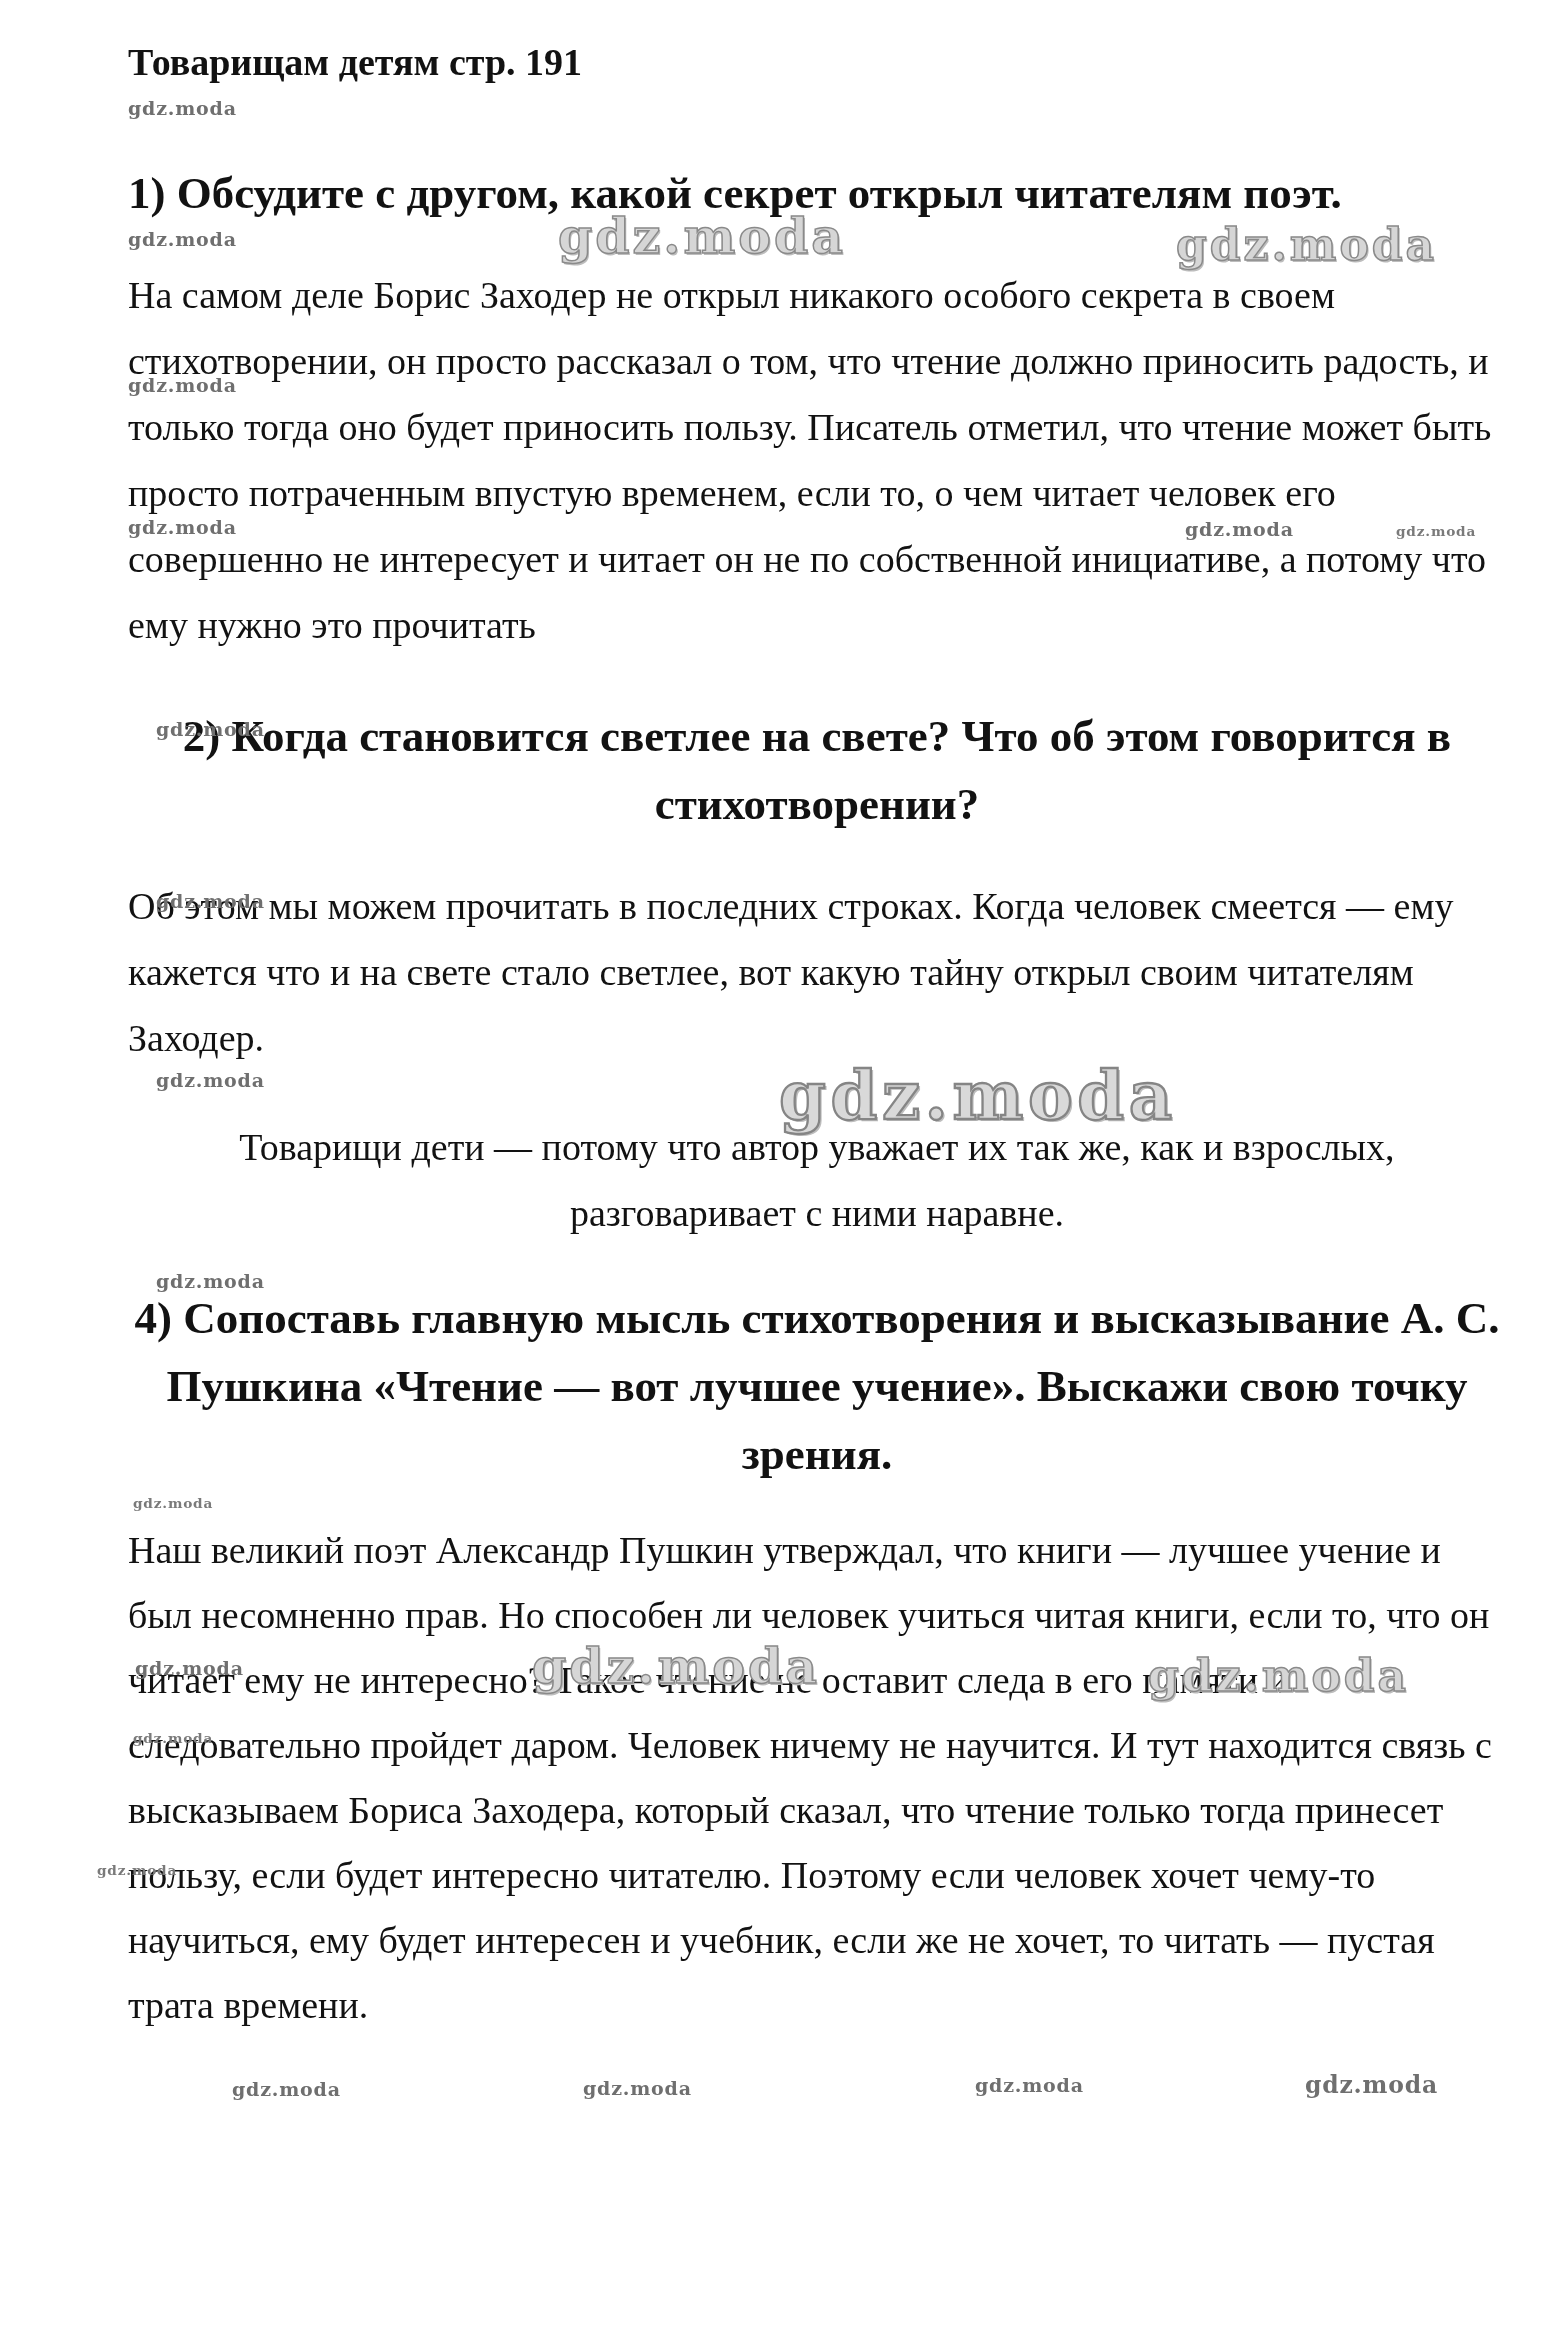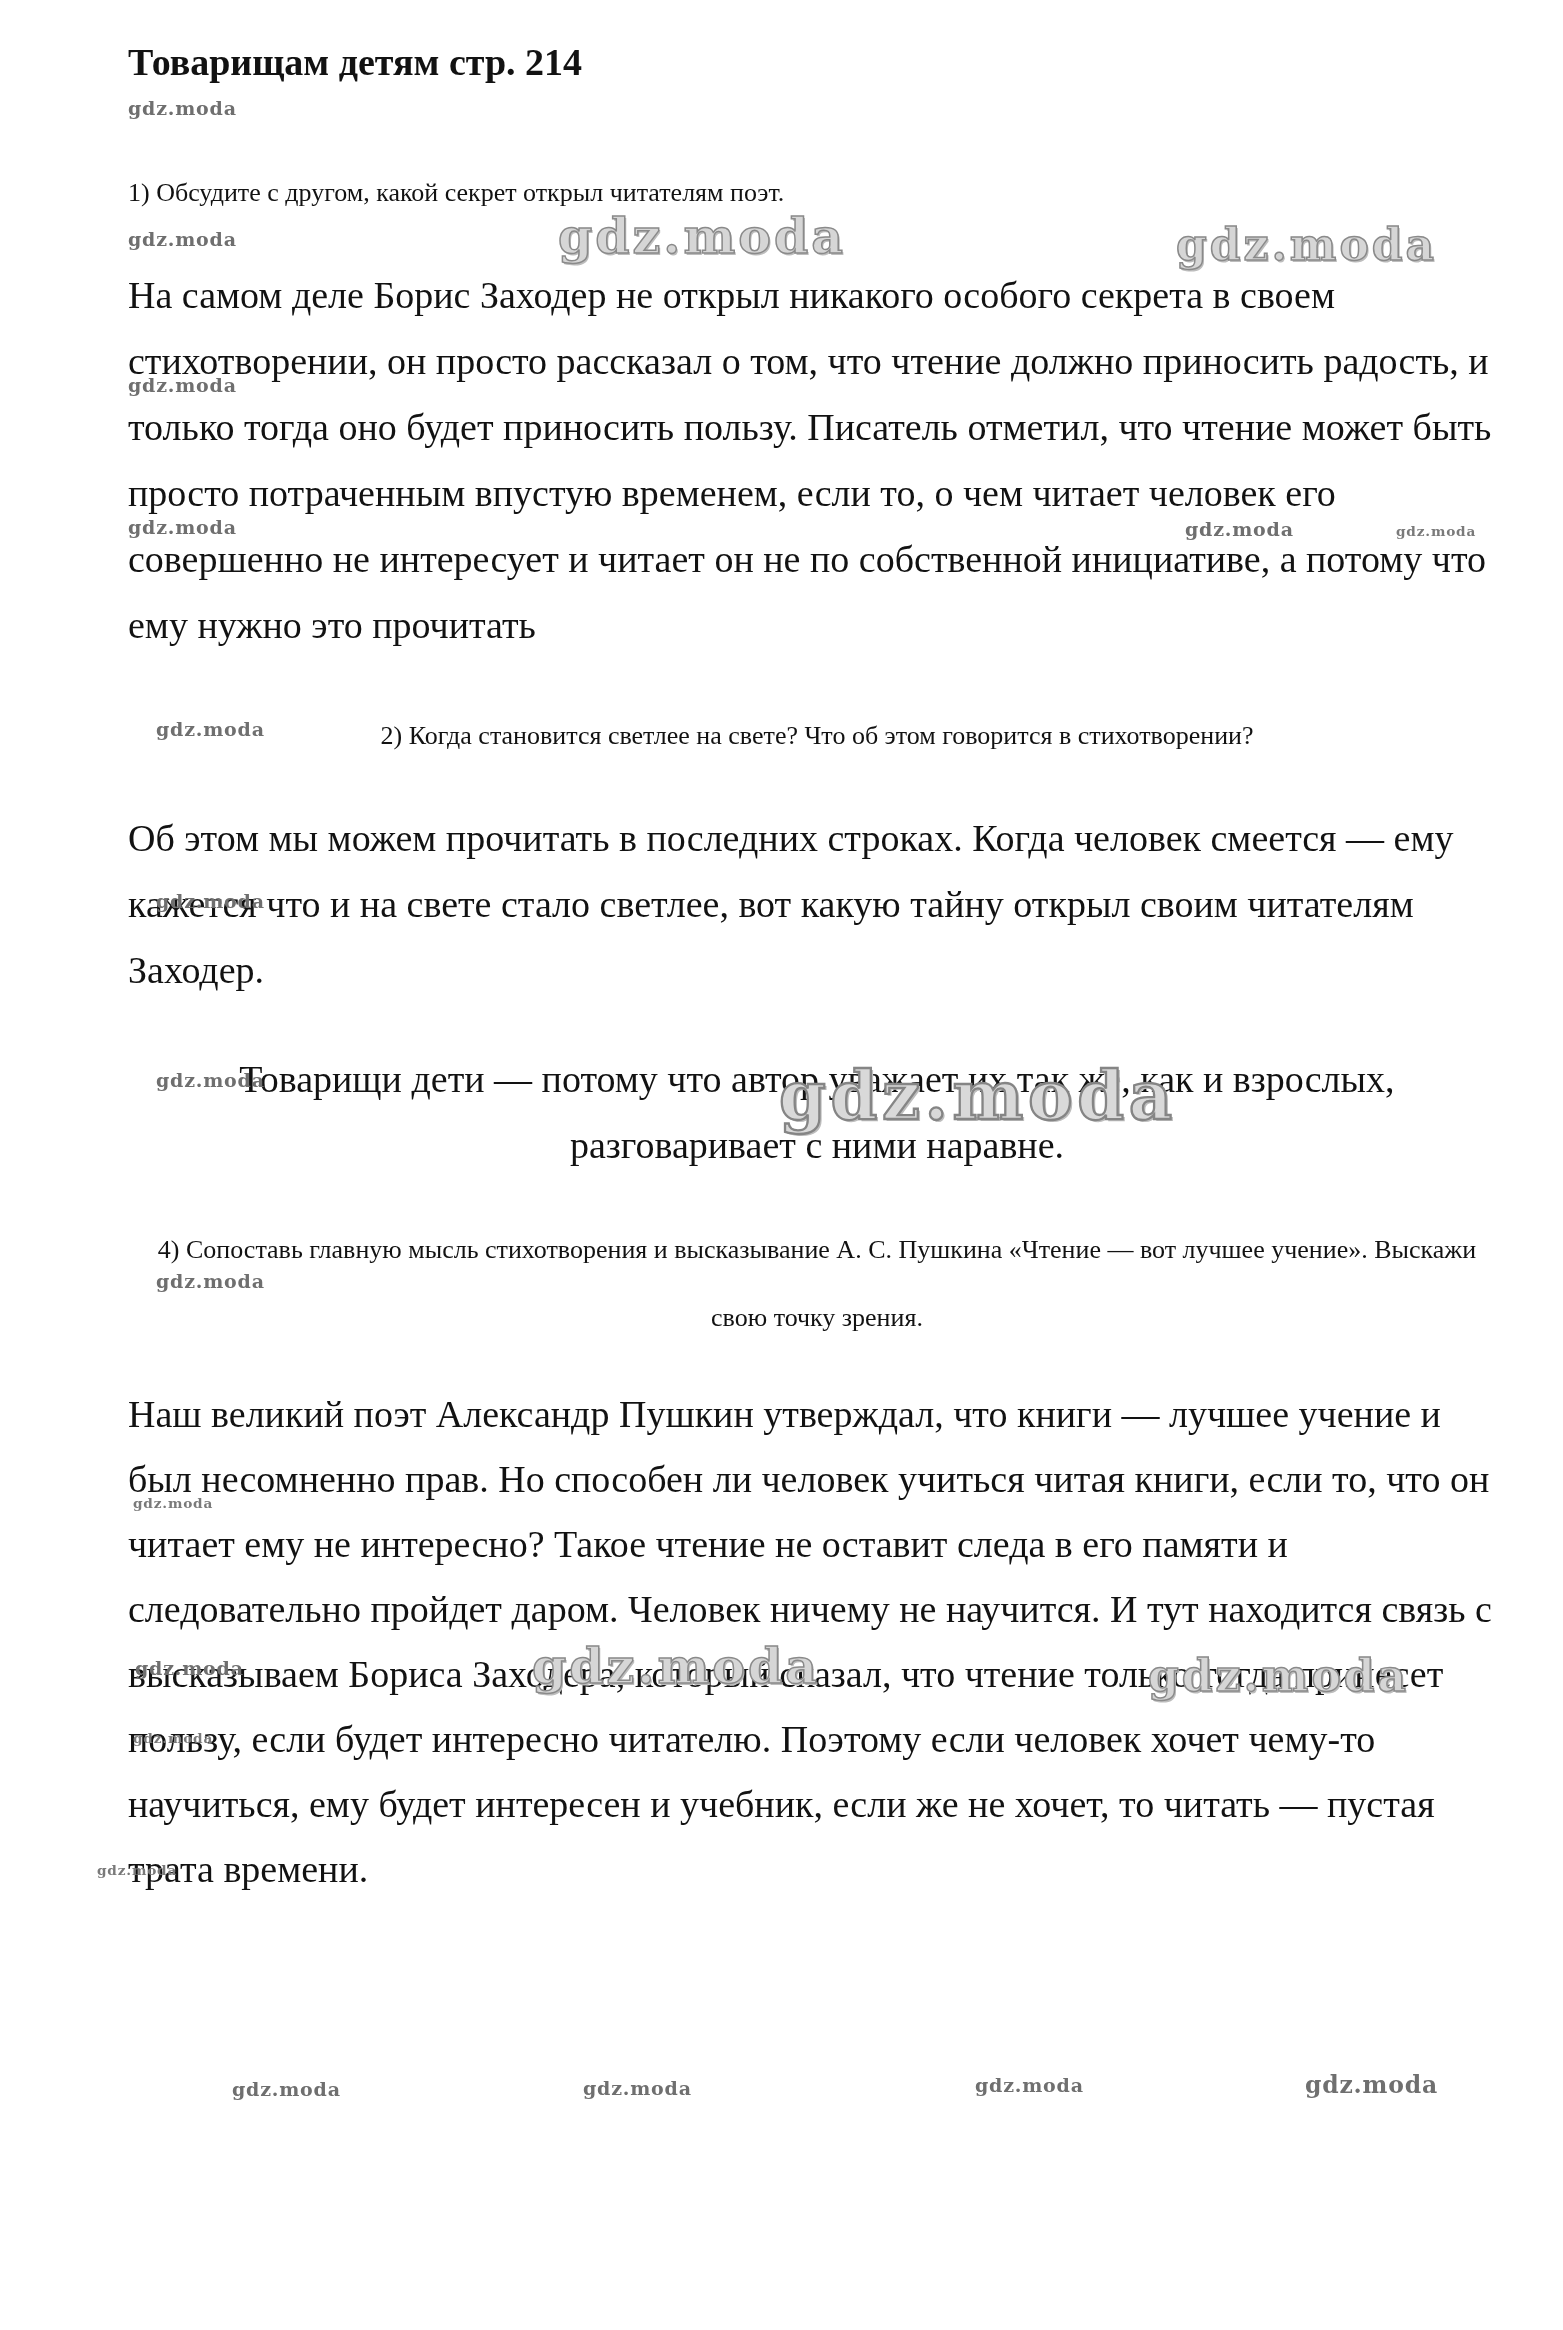--- a/index.html
+++ b/index.html
@@ -15,21 +15,21 @@
     box-sizing:border-box;
     padding:39px 58px 0 128px;
     overflow:hidden;
     background:#ffffff;
   }
   .content{max-width:1382px;}
   .title{
     font-size:38px;font-weight:bold;line-height:47px;margin:0;
   }
   .q{
-    font-size:26px;font-weight:normal;line-height:68px;margin:0;
+    font-size:45px;font-weight:bold;line-height:68px;margin:0;
   }
   .a{
     font-size:38px;font-weight:normal;line-height:66px;margin:0;
   }
   .h1q{margin-top:73px;}
   .p1a{margin-top:35px;}
   .h2q{margin-top:44px;text-align:center;}
   .p2a{margin-top:35px;}
   .h3q{margin-top:47px;}
   .p3a{margin-top:43px;text-align:center;}
@@ -65,21 +65,21 @@
     -webkit-text-stroke:2.3px #858585;
     text-shadow:2.3px 2.3px 0 #bdbdbd;
   }
 </style>
 </head>
 <body>
 
 <div class="page">
 
   <div class="content">
-    <h1 class="title">Товарищам детям стр. 214</h1>
+    <h1 class="title">Товарищам детям стр. 191</h1>
 
     <h2 class="q h1q">1) Обсудите с другом, какой секрет открыл читателям поэт.</h2>
     <p class="a p1a">На самом деле Борис Заходер не открыл никакого особого секрета в своем стихотворении, он просто рассказал о том, что чтение должно приносить радость, и только тогда оно будет приносить пользу. Писатель отметил, что чтение может быть просто потраченным впустую временем, если то, о чем читает человек его совершенно не интересует и читает он не по собственной инициативе, а потому что ему нужно это прочитать</p>
 
     <h2 class="q h2q">2) Когда становится светлее на свете? Что об этом говорится в стихотворении?</h2>
     <p class="a p2a">Об этом мы можем прочитать в последних строках. Когда человек смеется — ему кажется что и на свете стало светлее, вот какую тайну открыл своим читателям Заходер.</p>
 
     <p class="a p3a">Товарищи дети — потому что автор уважает их так же, как и взрослых, разговаривает с ними наравне.</p>
 
     <h2 class="q h4q">4) Сопоставь главную мысль стихотворения и высказывание А. С. Пушкина «Чтение — вот лучшее учение». Выскажи свою точку зрения.</h2>

